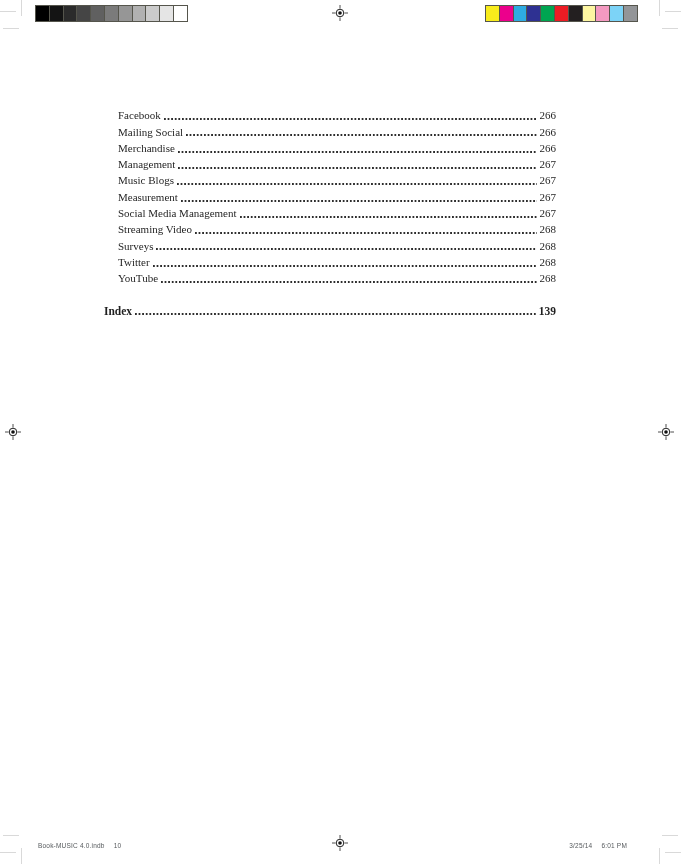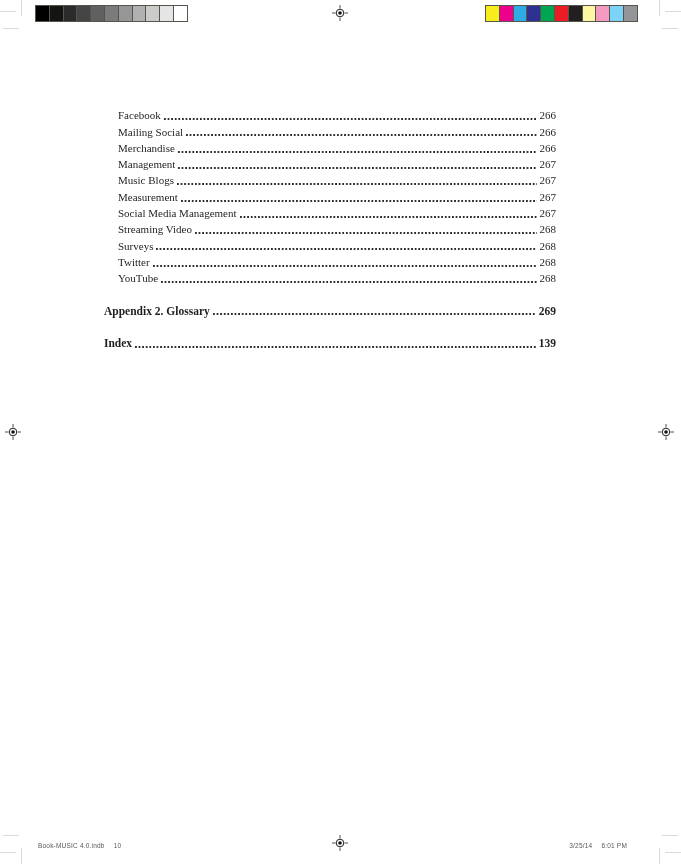--- a/index.html
+++ b/index.html
@@ -209,25 +209,20 @@
     <span class="toc-page">268</span>
   </div>
 
   <div class="toc-row">
     <span class="toc-label">YouTube</span>
     <span class="leader"></span>
     <span class="toc-page">268</span>
   </div>
 </div>
 
-    <div class="toc-row bold appendix">
-      <span class="toc-label">Appendix 2. Glossary</span>
-      <span class="leader"></span>
-      <span class="toc-page">269</span>
-    </div>
 
     <div class="toc-row bold index">
       <span class="toc-label">Index</span>
       <span class="leader"></span>
       <span class="toc-page">139</span>
     </div>
   </div>
 
   <div class="slug slug-left">
     <span>Book-MUSIC 4.0.indb</span><span class="gap"></span><span>10</span>

